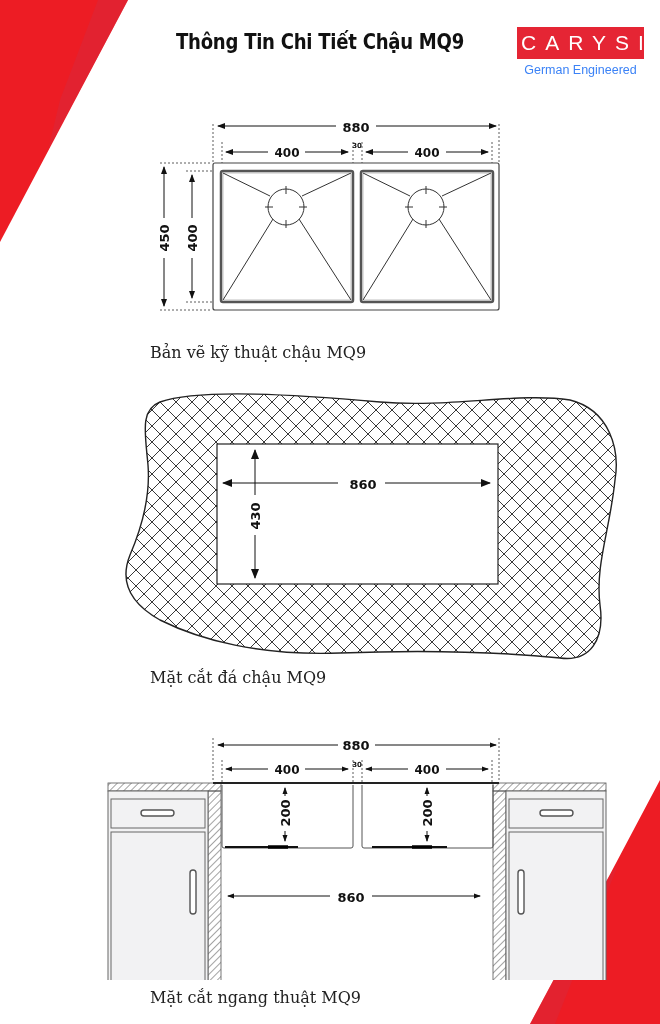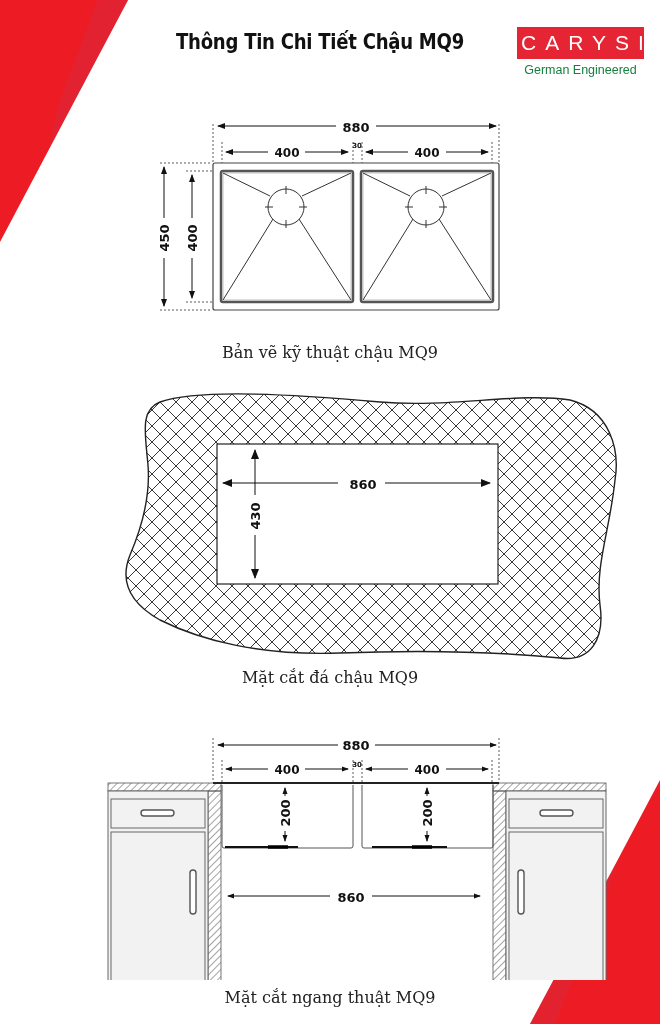--- a/index.html
+++ b/index.html
@@ -8,23 +8,23 @@
   .title {
     left: 150px; top: 30px; width: 340px; text-align: center;
     font-family: "DejaVu Sans", sans-serif; font-weight: bold; font-size: 21px;
     letter-spacing: -0.3px; color: #111; transform: scaleX(0.86); transform-origin: center;
   }
   .logo-box {
     left: 517px; top: 27px; width: 127px; height: 32px; background: #e52534;
     color: #fff; font-size: 21px; letter-spacing: 9px; text-align: center; line-height: 32px;
     font-family: "Liberation Sans", sans-serif; font-weight: normal; padding-left: 4px; box-sizing: border-box;
   }
-  .logo-sub { left: 517px; top: 63px; width: 127px; text-align: center; font-size: 12.5px; color: #15803d; }
+  .logo-sub { left: 517px; top: 63px; width: 127px; text-align: center; font-size: 12.5px; color: #3b82f6; }
   .caption {
-    font-family: "DejaVu Serif", serif; font-size: 16px; color: #222; text-align: center;
+    font-family: "DejaVu Serif", serif; font-size: 16px; color: #222; text-align: left;
   }
   svg text.dim { font-family: "DejaVu Sans", sans-serif; font-weight: bold; fill: #111; }
 </style>
 </head>
 <body>
 
 <svg class="abs" style="left:0;top:0" width="660" height="1024">
   <polygon points="0,0 128,0 0,242" fill="#ed1c24"></polygon>
   <polygon points="98,0 128,0 48,150 60,100" fill="#d9283a" opacity="0.55"></polygon>
   <polygon points="660,780 660,1024 530,1024 607,880" fill="#ed1c24"></polygon>

